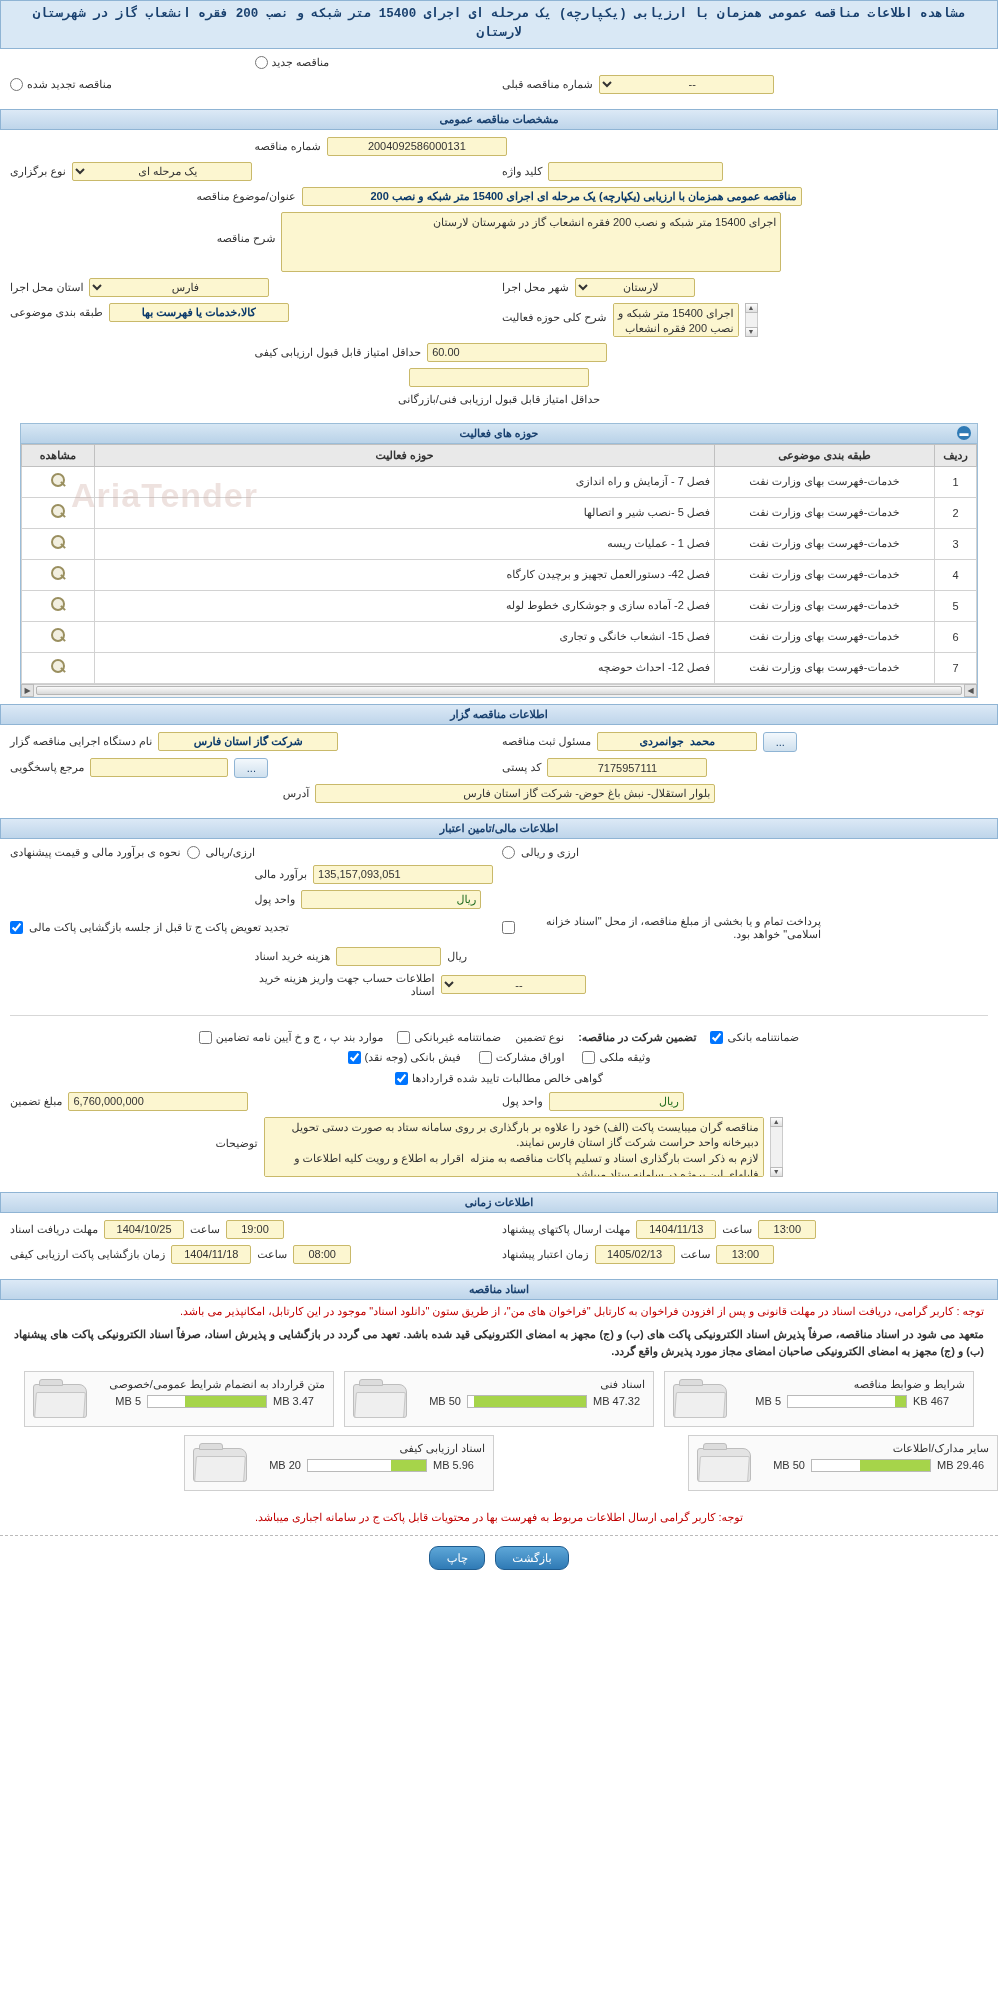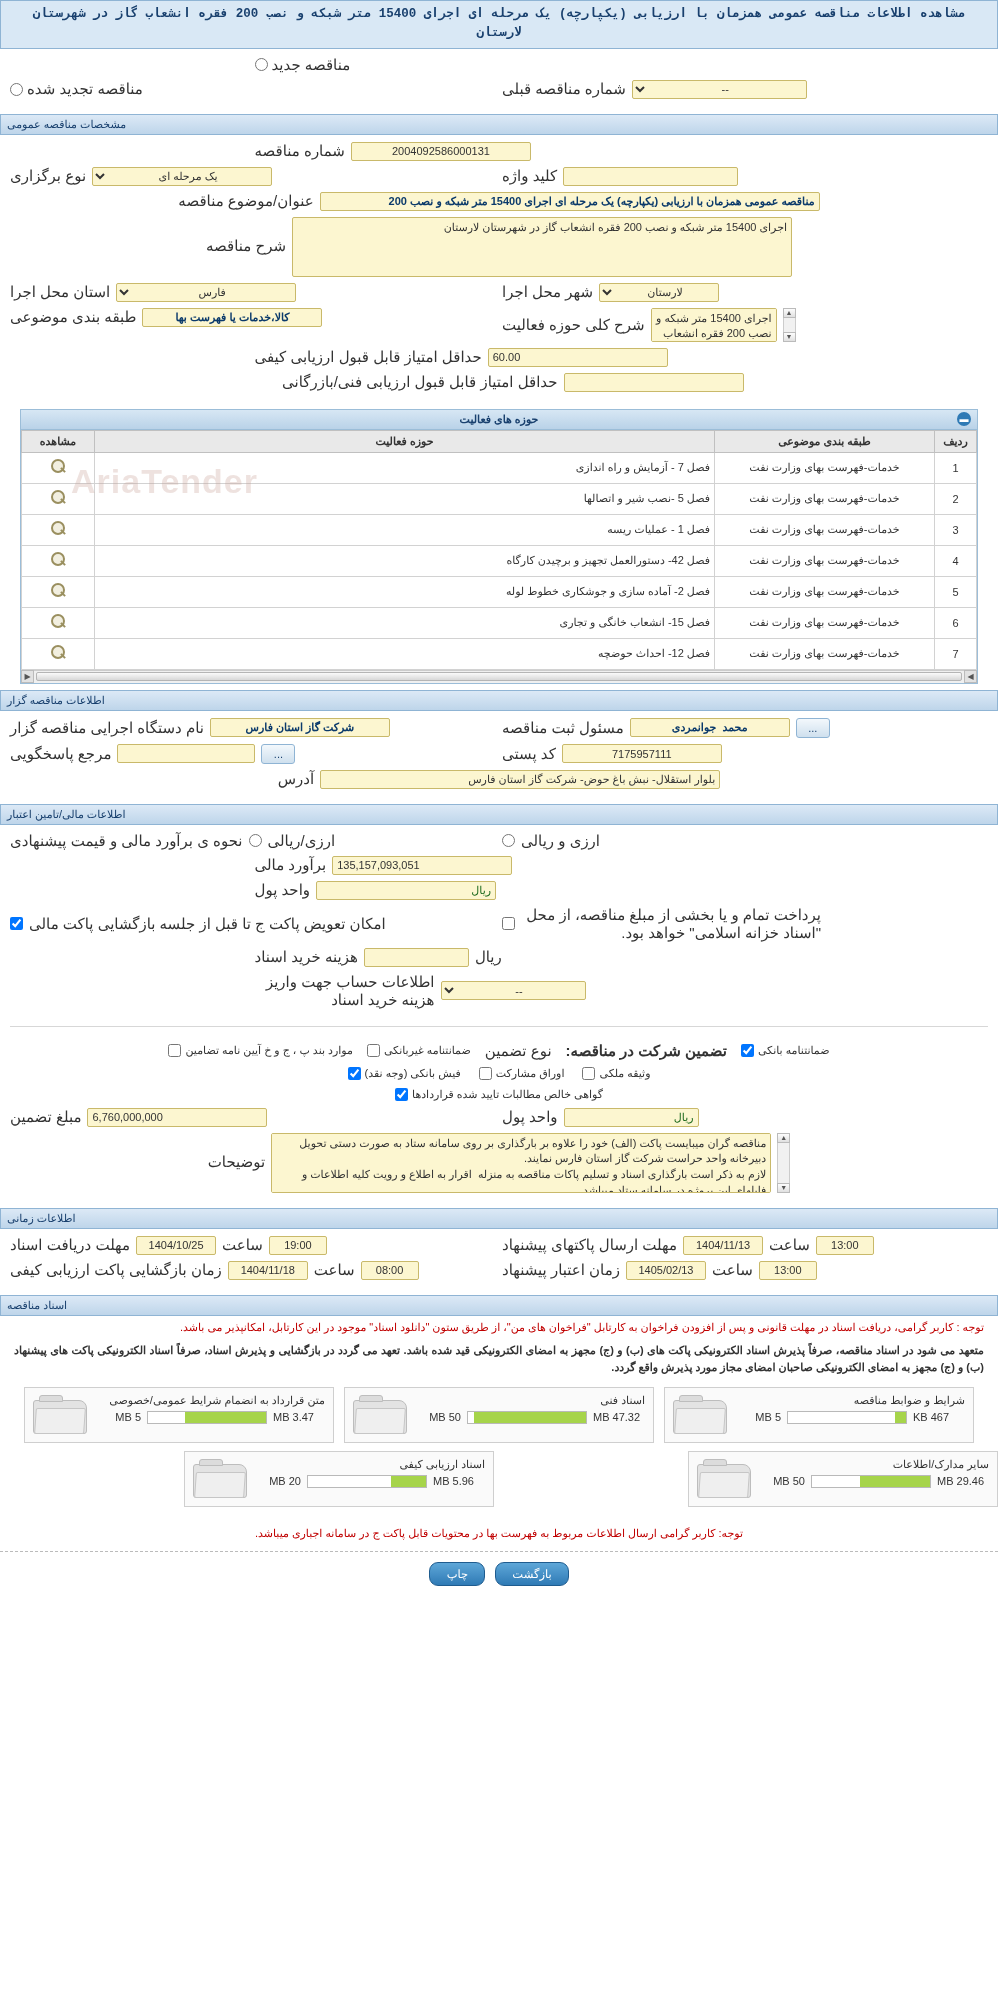--- a/index.html
+++ b/index.html
@@ -25,23 +25,23 @@
     padding: 4px 8px 5px;
     line-height: 1.5;
     font-family: Liberation Mono, monospace;
   }
 
   
   .section-bar {
     background: linear-gradient(#dce9f6, #bed5ea);
     border: 1px solid #8fb4d4;
     color: #19406e;
-    font-weight: normal;
-    font-size: 11px;
-    text-align: left;
+    font-weight: bold;
+    font-size: 11px;
+    text-align: center;
     padding: 3px 6px;
     margin-top: 6px;
     position: relative;
   }
 
   .block { padding: 4px 10px 6px; }
 
   .row {
     display: flex;
     align-items: center;
@@ -50,21 +50,21 @@
     padding: 3px 0;
   }
   .half {
     display: flex;
     align-items: center;
     gap: 6px;
     width: 50%;
     justify-content: flex-start;
   }
   .lbl {
-    font-size: 15px;
+    font-size: 11px;
     color: #333;
     white-space: nowrap;
   }
 
   input.fld, .fakefld {
     background: #fcf6d0;
     border: 1px solid #c9b96a;
     height: 19px;
     font-family: "Liberation Sans", sans-serif;
     font-size: 11px;
@@ -462,21 +462,21 @@
     </div>
 
     <div class="row">
       <div class="half" style="justify-content:flex-end;">
         <input class="fld" style="width: 180px; text-align: left;" value="60.00">
         <span class="lbl">حداقل امتیاز قابل قبول ارزیابی کیفی</span>
       </div>
     </div>
 
     <div class="row">
-      <div class="half" style="">
+      <div class="half" style="justify-content:flex-end;flex-direction:column;">
         <input class="fld" style="width: 180px;" value="">
         <span class="lbl">حداقل امتیاز قابل قبول ارزیابی فنی/بازرگانی</span>
       </div>
     </div>
   </div>
 
   <div class="table-card">
     <div class="table-head-bar">
       <span class="collapse-btn">▬</span>
       <span>حوزه های فعالیت</span>
@@ -597,21 +597,21 @@
         <input class="fld green" style="width: 180px; text-align: right;" value="ریال">
         <span class="lbl">واحد پول</span>
       </div>
     </div>
     <div class="row">
       <div class="half" style="justify-content:flex-end;">
         <span class="lbl" style="white-space:normal;max-width:300px;text-align:right;">پرداخت تمام و یا بخشی از مبلغ مناقصه، از محل "اسناد خزانه اسلامی" خواهد بود.</span>
         <input type="checkbox" style="">
       </div>
       <div class="half" style="justify-content:flex-end;">
-        <span class="lbl">امکان تعویض پاکت ج تا قبل از جلسه بازگشایی پاکت مالی</span>
+        <span class="lbl">تجدید تعویض پاکت ج تا قبل از جلسه بازگشایی پاکت مالی</span>
         <input type="checkbox" checked="" style="">
       </div>
     </div>
     <div class="row">
       <div class="half" style="justify-content:flex-end;">
         <span class="lbl">ریال</span>
         <input class="fld" style="width: 105px;" value="">
         <span class="lbl">هزینه خرید اسناد</span>
       </div>
     </div>

